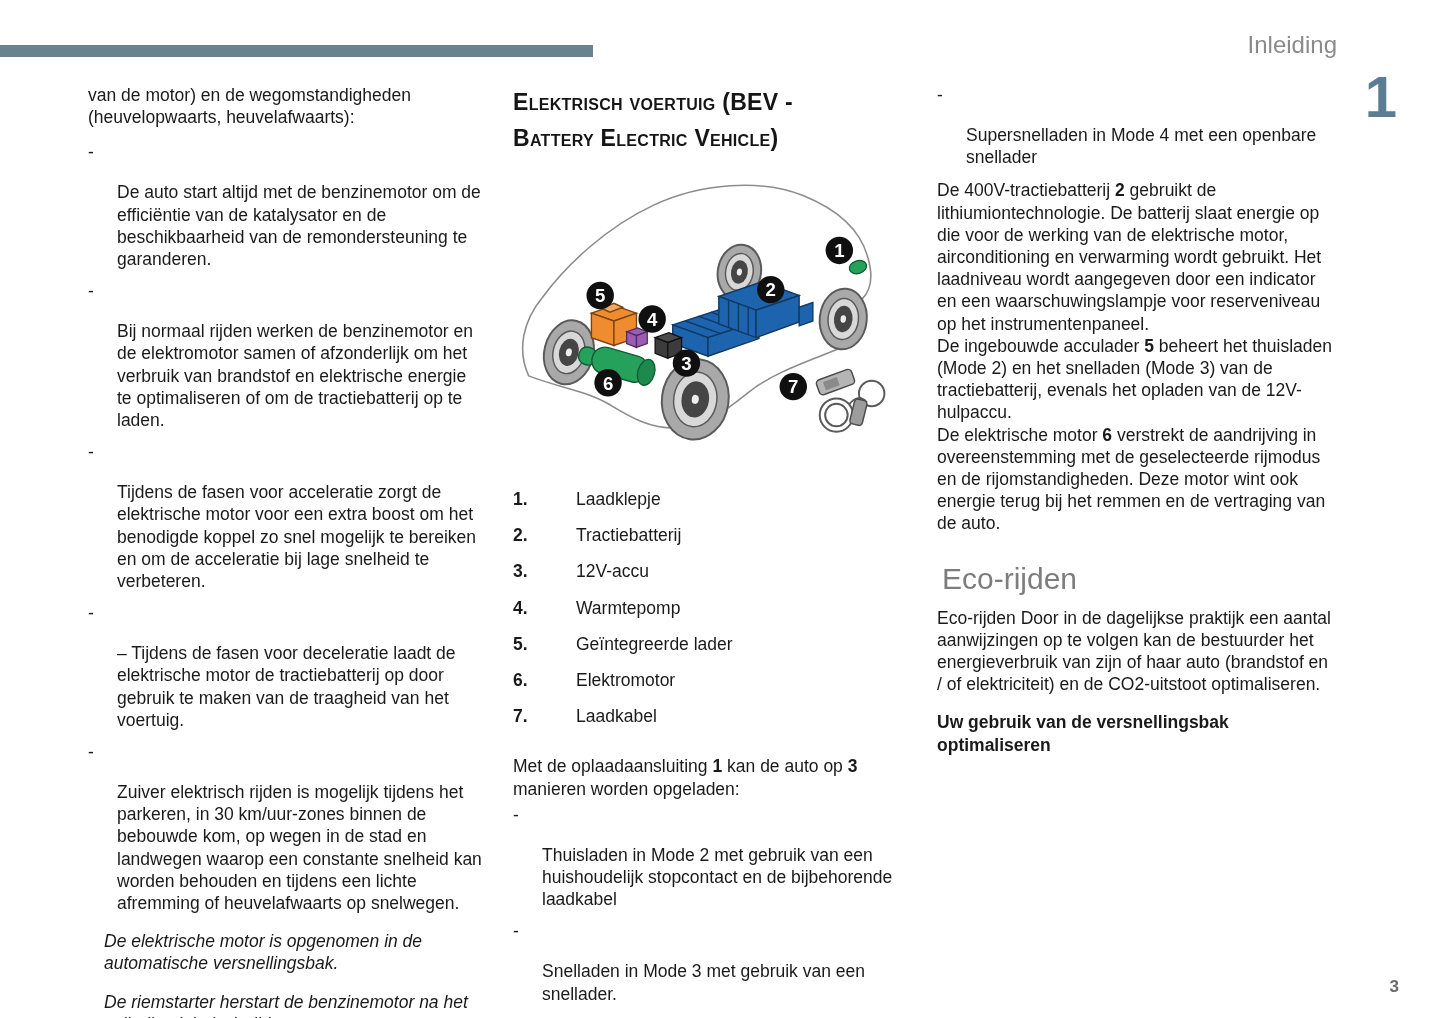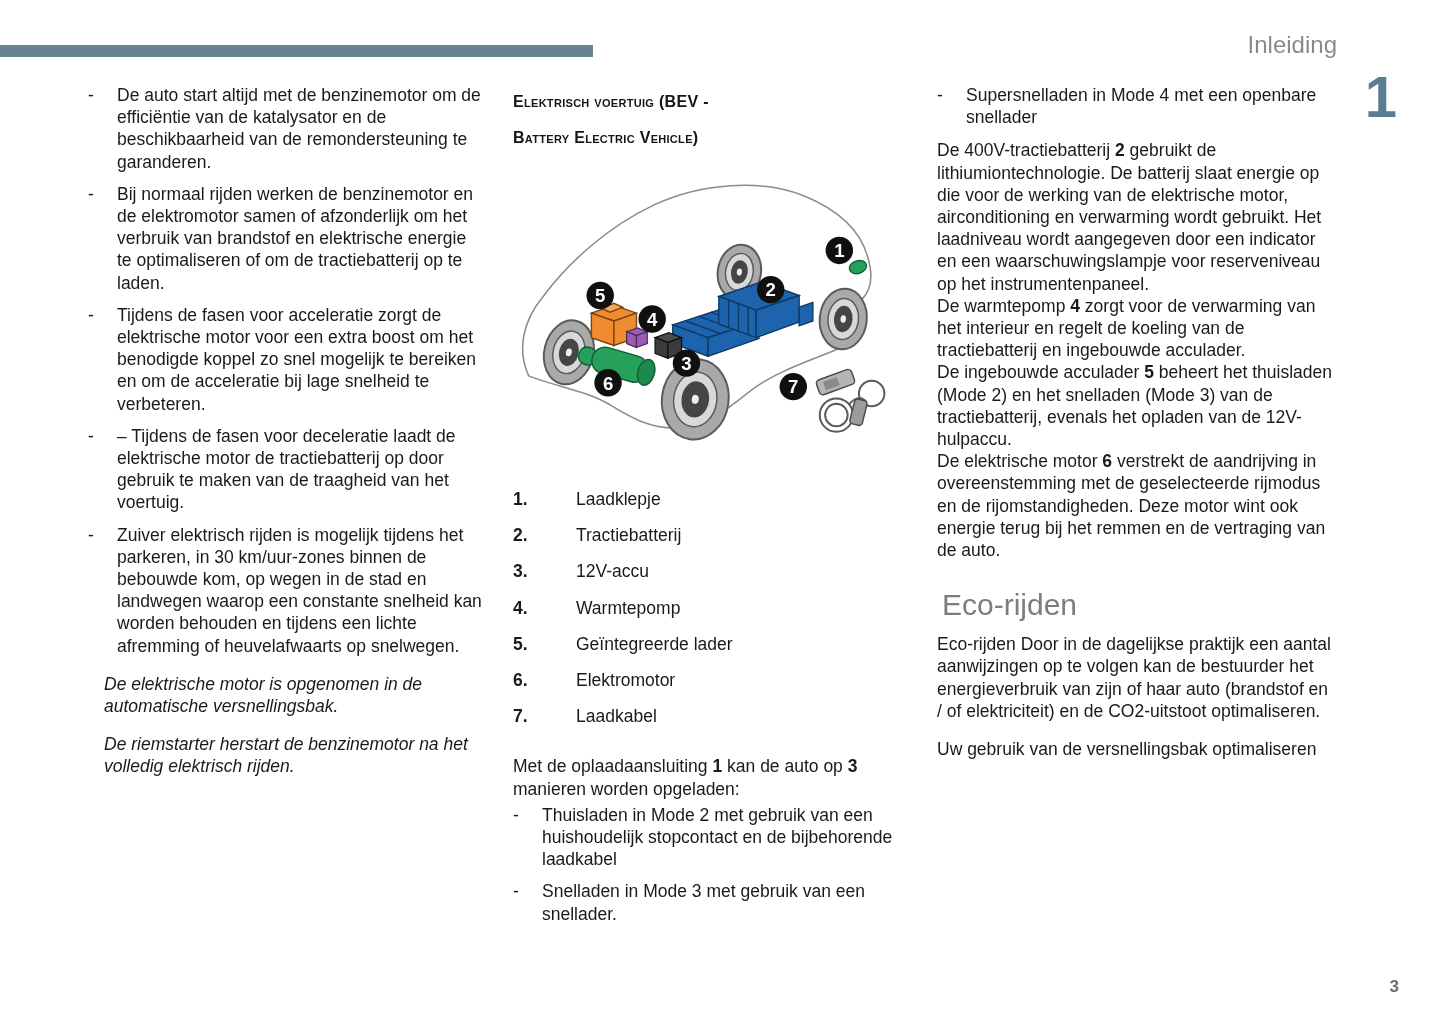--- a/index.html
+++ b/index.html
@@ -30,46 +30,47 @@
 
   .col{position:absolute;top:84px;width:396px;}
   .col-left{left:88px;}
   .col-mid{left:513px;}
   .col-right{left:937px;}
 
   p{margin:0;}
   .intro{margin-bottom:13px;}
   .bullet{display:flex;margin:0 0 10px 0;}
   .bullet .dash{flex:0 0 29px;}
-  .bullet .btext{flex:1;}
+  .bullet .btext{flex:1;margin-top:40px;}
   .closing p{margin:16px;font-style:italic;}
   .b{font-weight:700;}
 
   .sec-heading{
-    margin:0;font-size:16px;line-height:36px;font-weight:700;
+    margin:0;font-size:23px;line-height:36px;font-weight:700;
     font-variant:small-caps;letter-spacing:0.3px;color:#151515;
   }
   .diagram{display:block;margin:14px 0 18px 0;}
   .legend-row{display:flex;margin-bottom:14px;}
   .legend-row .num{flex:0 0 63px;font-weight:700;}
   .charging-intro{margin:28px 0 4px 0;}
 
   .rc-bullet{margin-bottom:11px;}
   .eco-heading{margin:26px 0 10px 5px;font-size:30px;line-height:36px;font-weight:400;color:var(--heading-gray);}
-  .gearbox-heading{margin:16px 0 12px 0;font-weight:400;}
+  .gearbox-heading{margin:16px 0 12px 0;font-weight:700;}
 </style>
 </head>
 <body>
 
 <div class="topbar"></div>
 <div class="running-title">Inleiding</div>
 <div class="chapter-num">1</div>
 <div class="page-num">3</div>
 
 <div class="col col-left">
+  <p class="intro">van de motor) en de wegomstandigheden (heuvelopwaarts, heuvelafwaarts):</p>
 
   <div class="bullet">
     <span class="dash">-</span>
     <span class="btext">De auto start altijd met de benzinemotor om de efficiëntie van de katalysator en de beschikbaarheid van de remondersteuning te garanderen.</span>
   </div>
   <div class="bullet">
     <span class="dash">-</span>
     <span class="btext">Bij normaal rijden werken de benzinemotor en de elektromotor samen of afzonderlijk om het verbruik van brandstof en elektrische energie te optimaliseren of om de tractiebatterij op te laden.</span>
   </div>
   <div class="bullet">
@@ -258,21 +259,20 @@
   </div>
 </div>
 
 <div class="col col-right">
   <div class="bullet rc-bullet">
     <span class="dash">-</span>
     <span class="btext">Supersnelladen in Mode 4 met een openbare snellader</span>
   </div>
 
   <p><span>De 400V-tractiebatterij </span><span class="b">2</span><span> gebruikt de lithiumiontechnologie. De batterij slaat energie op die voor de werking van de elektrische motor, airconditioning en verwarming wordt gebruikt. Het laadniveau wordt aangegeven door een indicator en een waarschuwingslampje voor reserveniveau op het instrumentenpaneel.</span></p>
-  <p><span>De warmtepomp </span><span class="b">4</span><span> zorgt voor de verwarming van het interieur en regelt de koeling van de tractiebatterij en ingebouwde acculader.</span></p>
   <p><span>De ingebouwde acculader </span><span class="b">5</span><span> beheert het thuisladen (Mode 2) en het snelladen (Mode 3) van de tractiebatterij, evenals het opladen van de 12V-hulpaccu.</span></p>
   <p><span>De elektrische motor </span><span class="b">6</span><span> verstrekt de aandrijving in overeenstemming met de geselecteerde rijmodus en de rijomstandigheden. Deze motor wint ook energie terug bij het remmen en de vertraging van de auto.</span></p>
 
   <h2 class="eco-heading">Eco-rijden</h2>
   <p>Eco-rijden Door in de dagelijkse praktijk een aantal aanwijzingen op te volgen kan de bestuurder het energieverbruik van zijn of haar auto (brandstof en / of elektriciteit) en de CO2-uitstoot optimaliseren.</p>
 
   <p class="gearbox-heading">Uw gebruik van de versnellingsbak optimaliseren</p>
 </div>
 
 </body></html>

